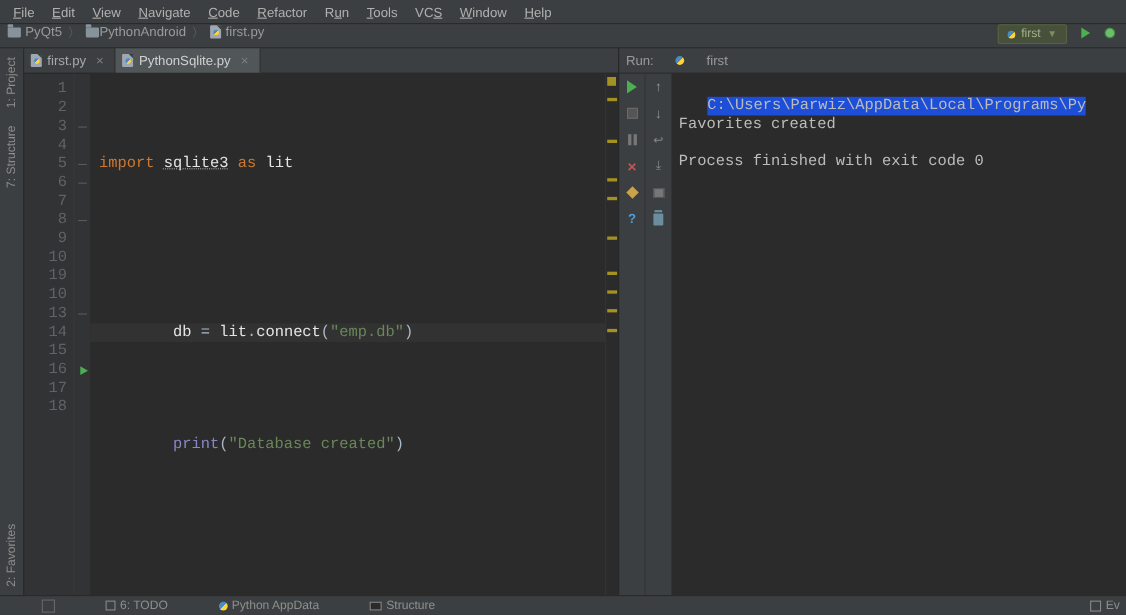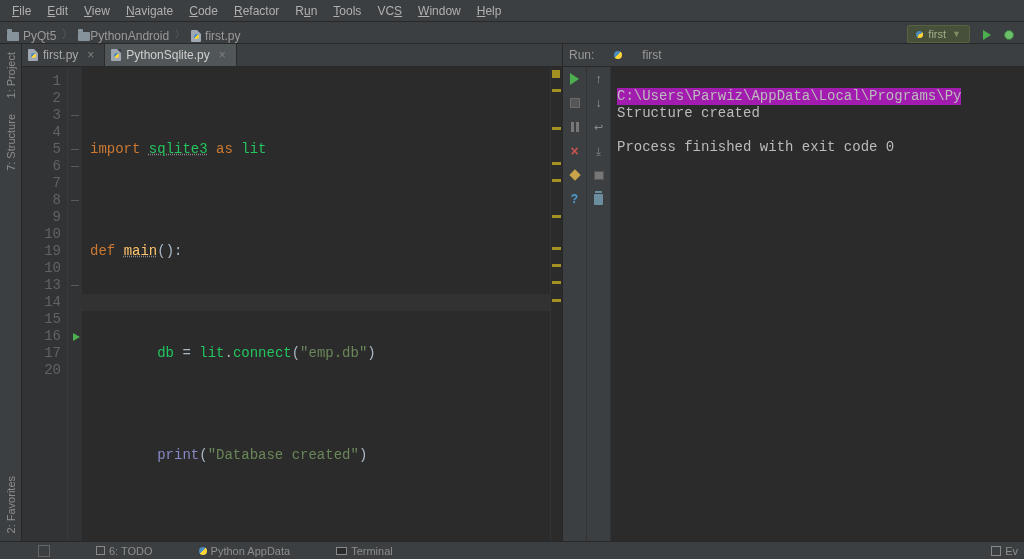--- a/index.html
+++ b/index.html
@@ -25,21 +25,21 @@
     color: #b0b0b0;
   }
   .menubar .menu-item { padding: 2px 8px; cursor: default; }
   .menubar .menu-item span.mn { text-decoration: underline; }
 
   
   .navbar {
     height: 22px;
     background: #3c3f41;
     display: flex;
-    align-items: flex-end;
+    align-items: flex-start;
     border-bottom: 1px solid #282828;
     font-size: 12px;
     color: #9a9a9a;
     padding: 0 4px;
   }
   .navbar .crumb { display: flex; align-items: center; padding: 0 3px; }
   .navbar .sep { color: #6a6a6a; padding: 0 2px; }
   .navbar .spacer { flex: 1; }
   .navbar .run-config {
     background: #46503a;
@@ -185,21 +185,21 @@
     position: absolute;
     left:0; right:0; height:17px;
     background:#323232;
     z-index:0;
   }
   .row > span { position: relative; z-index: 1; }
   .kw2  { color: #cc7832; font-weight: normal; }
   .fn   { color: #ffc66d; }
   .str  { color: #6a8759; }
   .builtin{ color:#8888c6;}
-  .ident{ color:#22c55e;}
+  .ident{ color:#e5e5e5;}
   .under{ text-decoration: underline dotted #888;}
   .op { color:#a9b7c6;}
 
   .code-right-marks {
     width: 12px;
     background: #2b2b2b;
     border-left: 1px solid #313335;
     position: relative;
   }
   .code-right-marks .warn{
@@ -265,21 +265,21 @@
   .console-out {
     flex: 1;
     font-family: "Consolas","Menlo","Courier New",monospace;
     font-size: 14px;
     line-height: 17px;
     padding: 4px 6px;
     color: #bbbbbb;
     white-space: pre;
     overflow: hidden;
   }
-  .console-first { background:#a21caf; display:inline-block;}
+  .console-first { background:#1d4ed8; display:inline-block;margin-left:26px;}
 
   
   .statusbar {
     position: absolute;
     left: 0; right: 0; bottom: 0;
     height: 18px;
     background: #3c3f41;
     border-top: 1px solid #282828;
     display: flex;
     align-items: center;
@@ -384,21 +384,21 @@
           <div class="ln">8</div>
           <div class="ln">9</div>
           <div class="ln">10</div>
           <div class="ln">19</div>
           <div class="ln">10</div>
           <div class="ln">13</div>
           <div class="ln">14</div>
           <div class="ln">15</div>
           <div class="ln">16</div>
           <div class="ln">17</div>
-          <div class="ln">20</div>
+          <div class="ln">18</div>
         </div>
       <div class="fold-strip" id="foldstrip">
           <div class="fldmark"></div>
           <div class="fldmark"></div>
           <div class="fldmark">
             <div class="fld-dash"></div>
           </div>
           <div class="fldmark"></div>
           <div class="fldmark">
             <div class="fld-dash"></div>
@@ -424,21 +424,20 @@
           </div>
           <div class="fldmark"></div>
           <div class="fldmark"></div>
         </div>
 
       <div class="code">
         <div class="hl-row" style="top:calc(6px + 13*17px);"></div>
 
         <div class="row"><span class="kw2">import</span><span> </span><span class="ident under">sqlite3</span><span> </span><span class="kw2">as</span><span> </span><span class="ident">lit</span></div>
         <div class="row"></div>
-        <div class="row"><span class="kw2">def</span><span> </span><span class="fn under">main</span><span class="op">():</span></div>
         <div class="row"></div>
         <div class="row"><span>        </span><span class="ident">db</span><span class="op"> = </span><span class="ident">lit</span><span class="op">.</span><span class="ident">connect</span><span class="op">(</span><span class="str">"emp.db"</span><span class="op">)</span></div>
         <div class="row"></div>
         <div class="row"><span>        </span><span class="builtin">print</span><span class="op">(</span><span class="str">"Database created"</span><span class="op">)</span></div>
         
         
         
         
         
         
@@ -508,21 +507,21 @@
           </div>
         <div class="rt-icon">
             <div class="print-ic"></div>
           </div>
         <div class="rt-icon">
             <div class="trash-ic"></div>
           </div>
       </div>
       <div class="console-out">
 <span class="console-first">C:\Users\Parwiz\AppData\Local\Programs\Py</span>
-<span>Structure created</span>
+<span>Favorites created</span>
 <span></span>
 <span>Process finished with exit code 0</span>
       </div>
     </div>
   </div>
 </div>
 
 <div class="statusbar">
   <div class="sb-item">
     <div class="sb-sq"></div>
@@ -530,20 +529,20 @@
   <div class="sb-item">
     <div class="todo-ic"></div>
     <span>6: TODO</span>
   </div>
   <div class="sb-item">
     <span class="pydot" style="width:8px;height:8px;border-radius:50%;background:linear-gradient(135deg,#4b8bbe 50%,#ffd43b 50%);"></span>
     <span>Python AppData</span>
   </div>
   <div class="sb-item">
     <div class="term-ic"></div>
-    <span>Terminal</span>
+    <span>Structure</span>
   </div>
   <div class="flex1"></div>
   <div class="sb-item">
     <span style="width:10px;height:10px;border:1px solid #888;display:inline-block;"></span>
     <span>Ev</span>
   </div>
 </div>
 
 </body></html>

